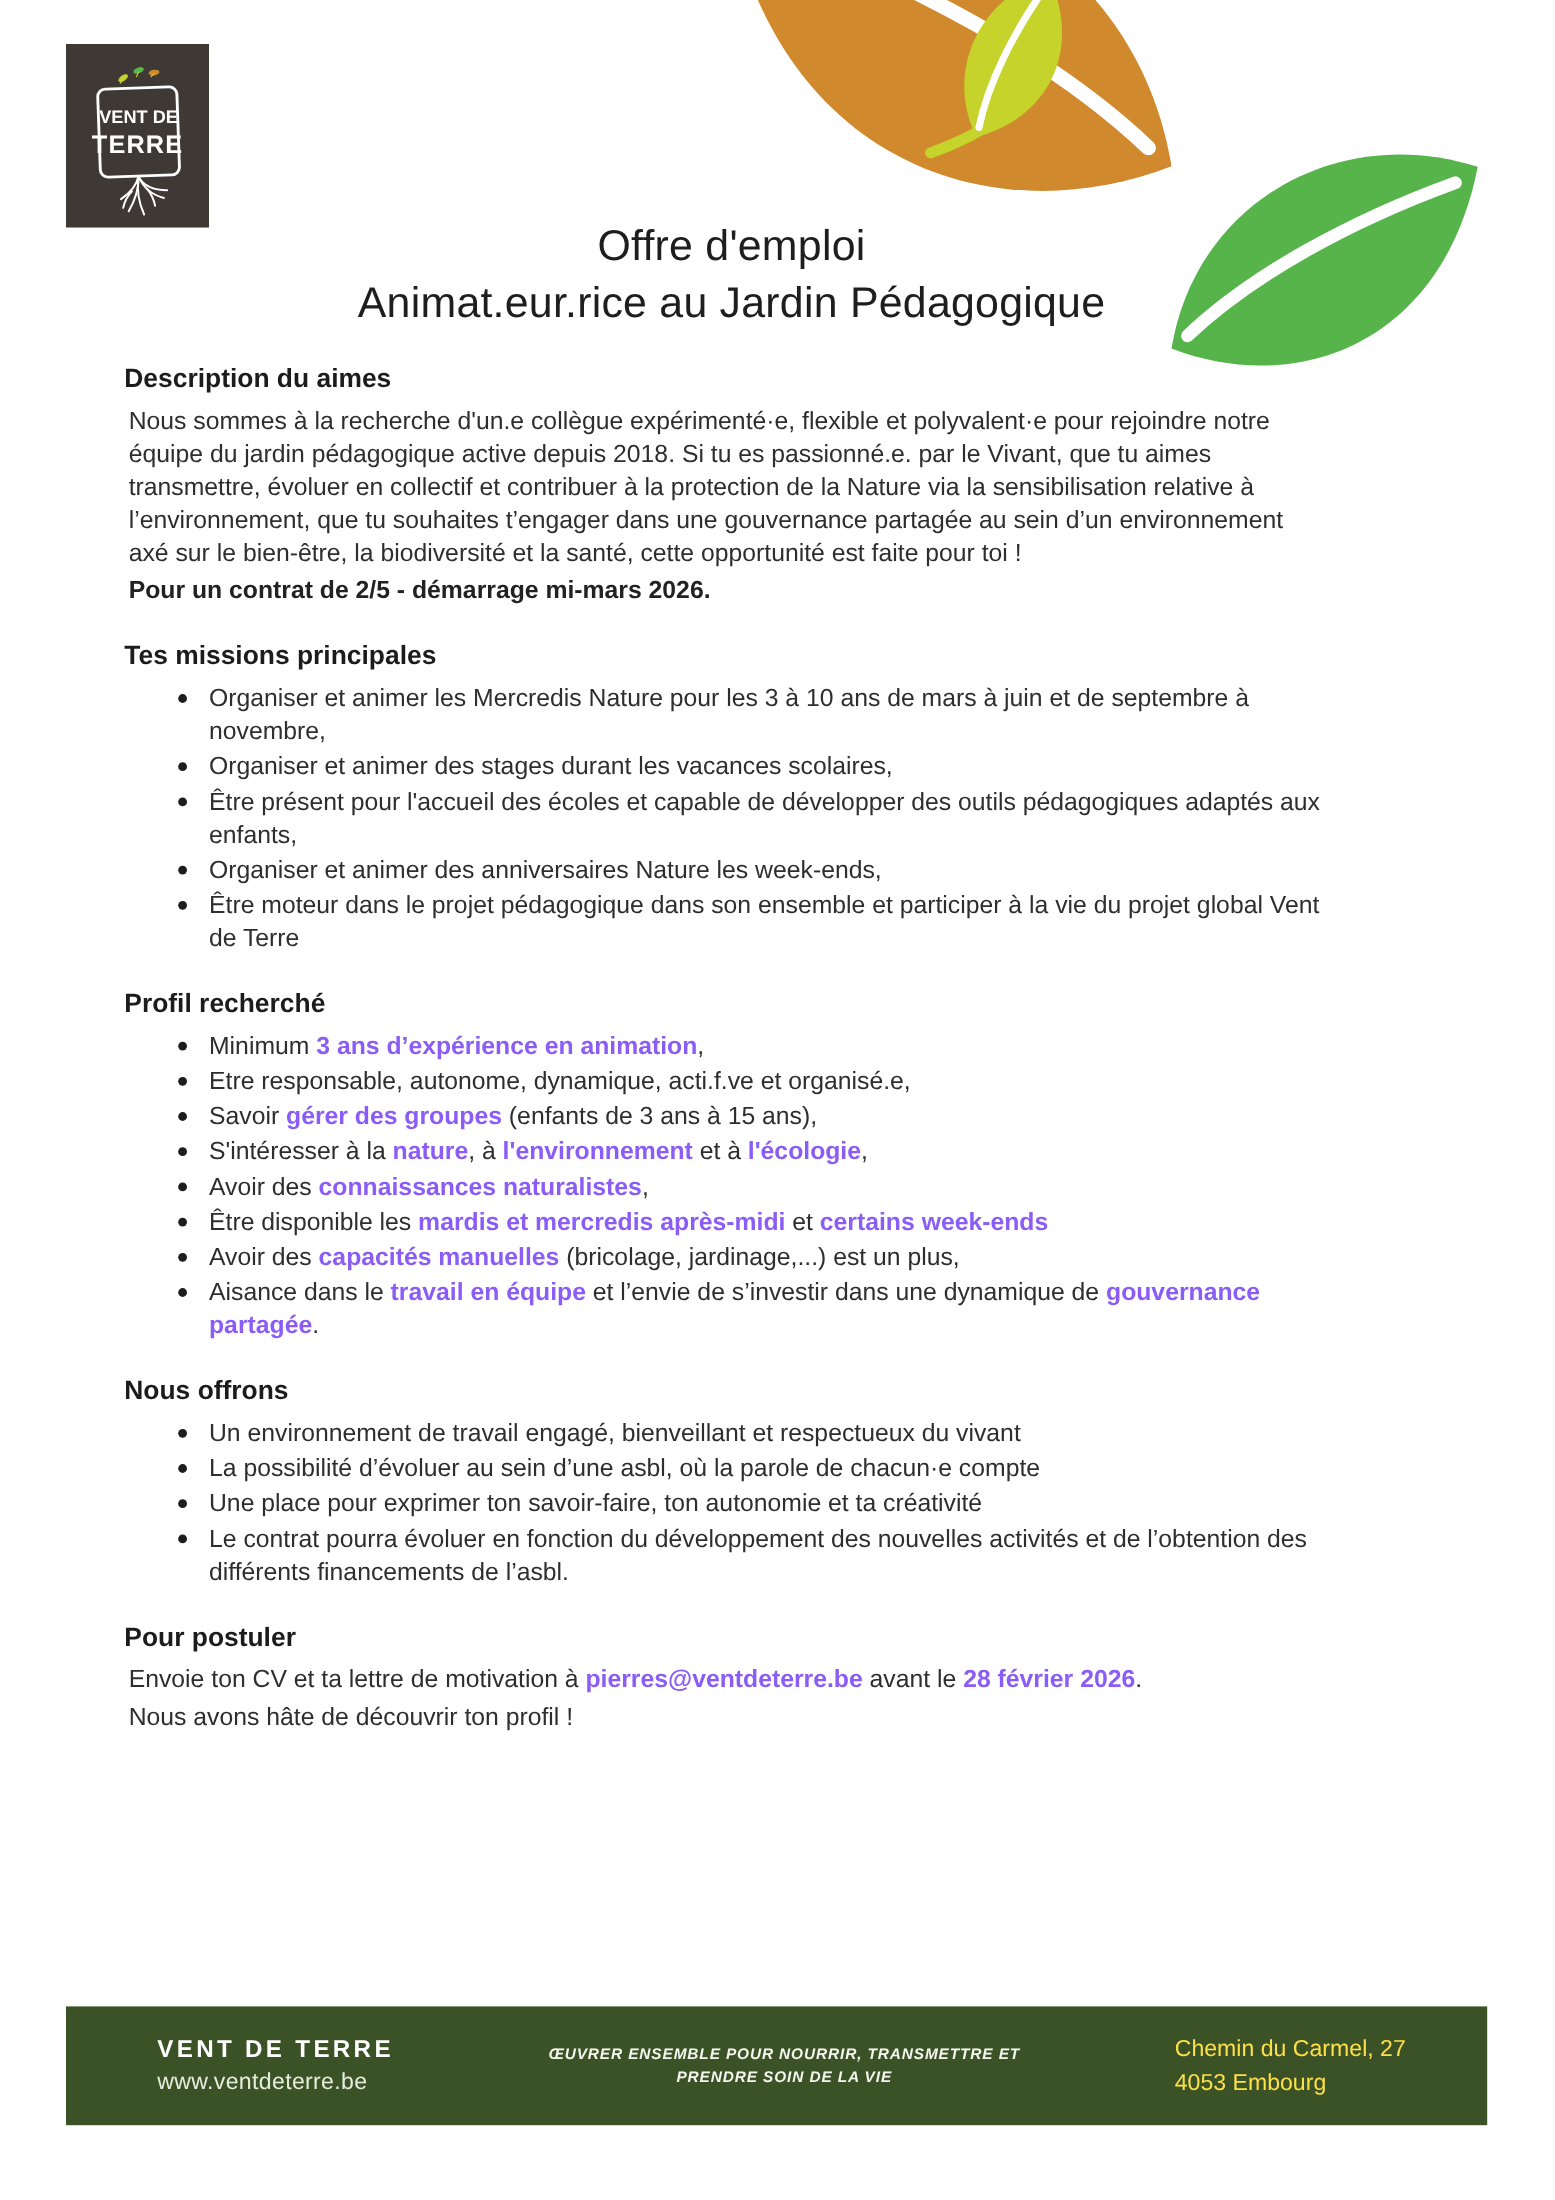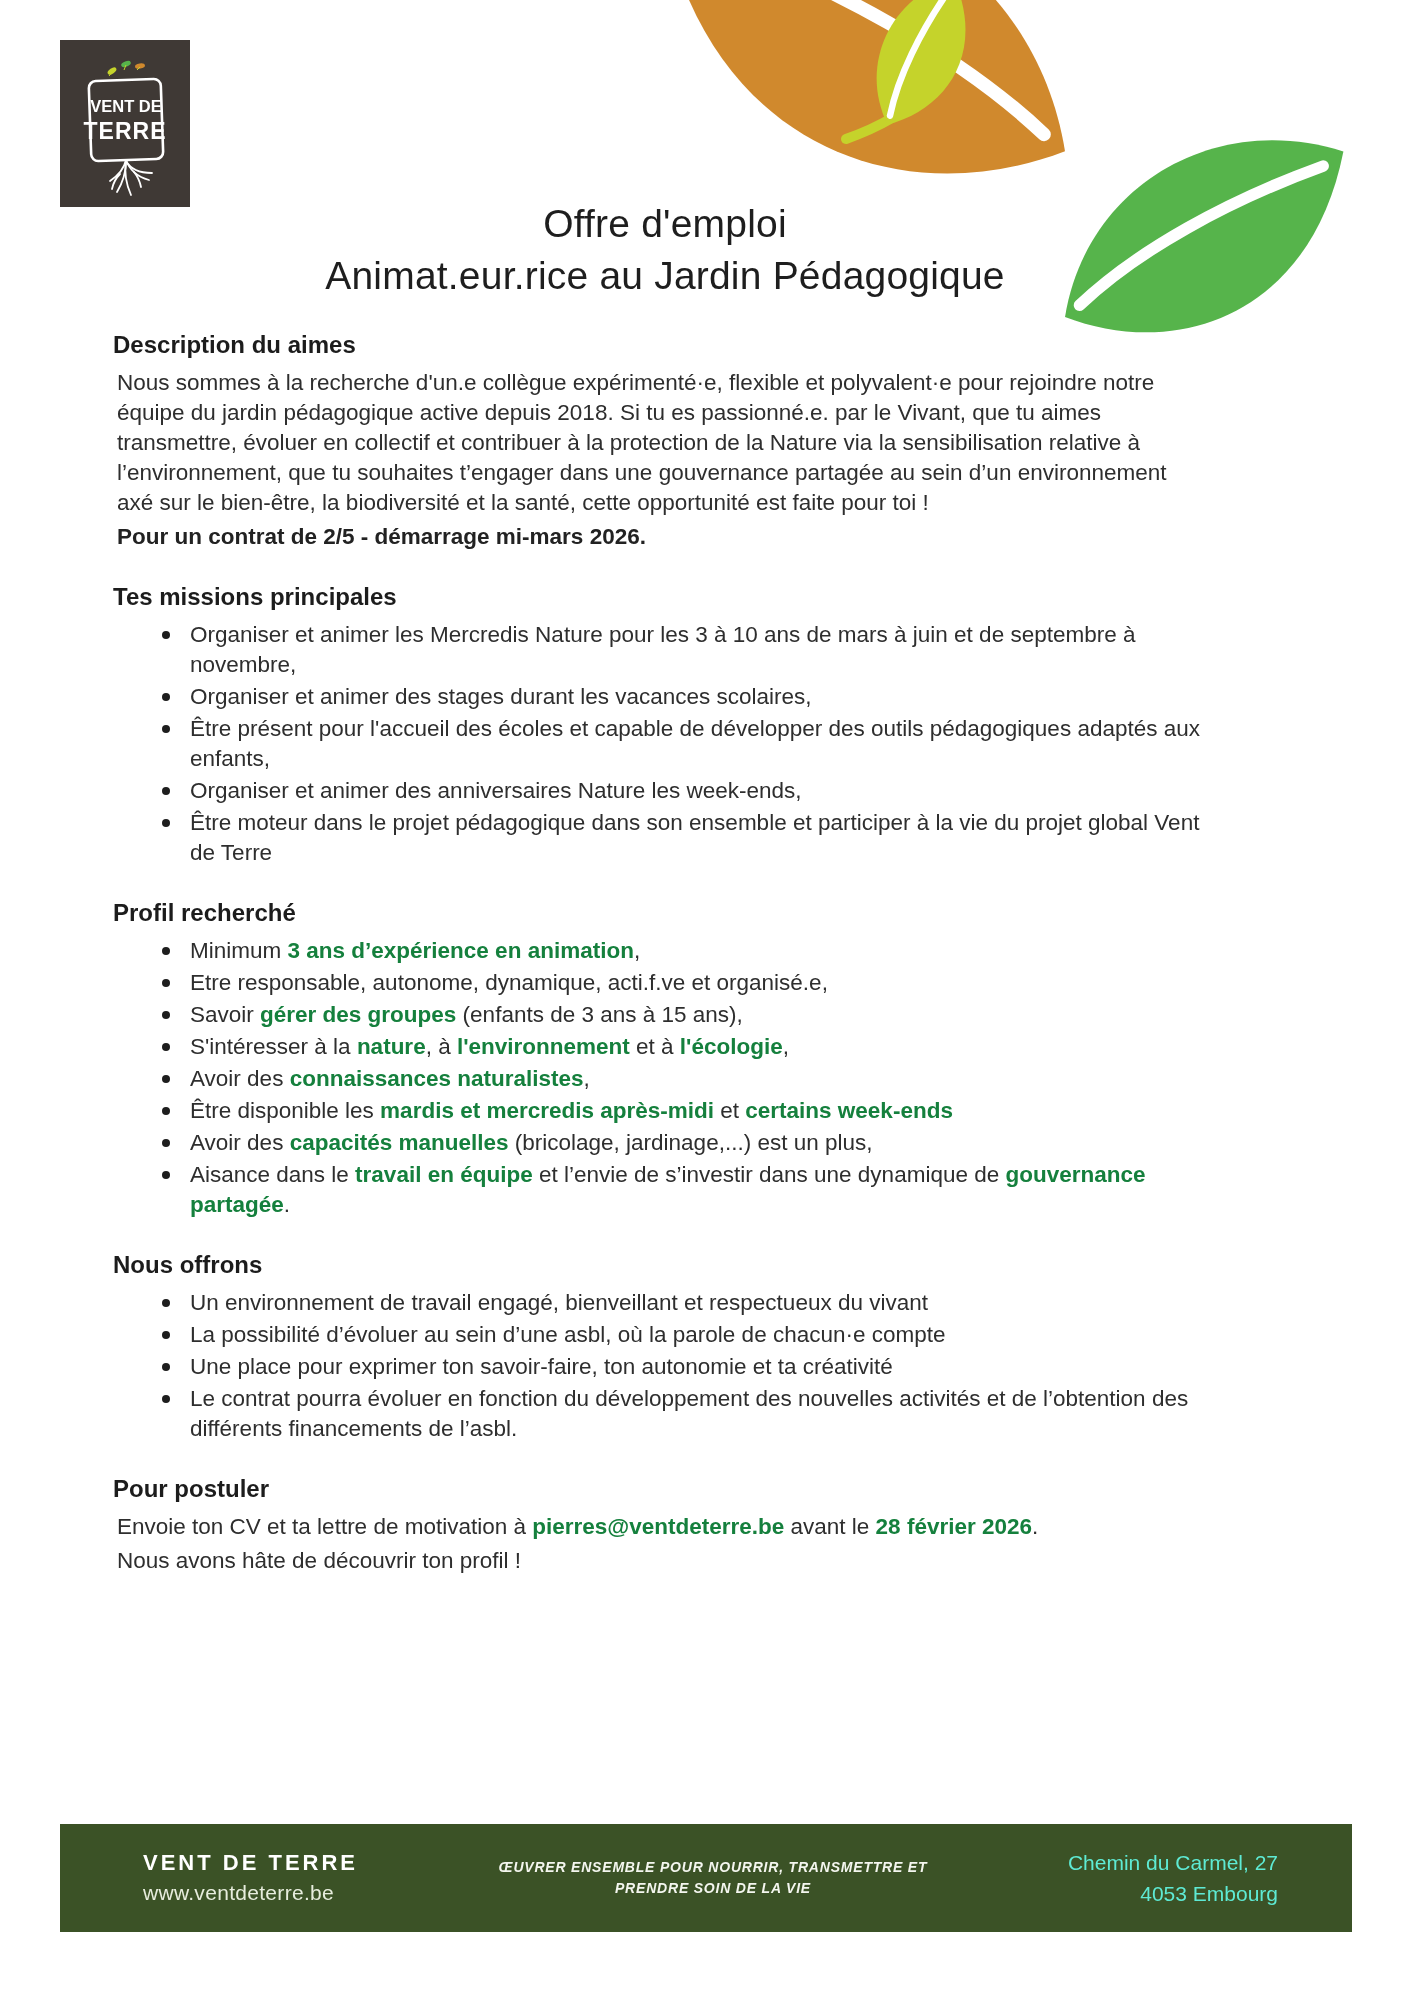--- a/index.html
+++ b/index.html
@@ -14,31 +14,31 @@
          font-weight:normal;font-size:39px;line-height:52px;color:#1e1e1e;letter-spacing:0.2px;}
   
   .content{position:absolute;top:330px;left:113px;width:1092px;}
   h2{font-size:24px;line-height:30px;font-weight:bold;color:#1c1c1c;margin:30px 0 8px 0;}
   .content > section:first-child h2{margin-top:0;}
   p{margin:4px;font-size:22.5px;line-height:30px;}
   .bold-line{font-weight:bold;color:#222;}
   ul{list-style:none;margin:4px 0 0 0;padding:0 0 0 47px;}
   li{position:relative;padding-left:30px;font-size:22.5px;line-height:30px;margin:0 0 2px 0;}
   li::before{content:"";position:absolute;left:2px;top:11px;width:8px;height:8px;border-radius:50%;background:#1d1d1d;}
-  strong{font-weight:bold;color:#15803d;}
+  strong{font-weight:bold;color:#8b5cf6;}
   
   .footer{position:absolute;left:60px;top:1814px;width:1292px;height:108px;background:#3B5226;
           display:flex;align-items:center;justify-content:space-between;box-sizing:border-box;
           padding:0 74px 0 83px;margin-top:10px;}
   .footer-brand{color:#ffffff;}
   .footer-brand .name{font-size:22px;font-weight:bold;letter-spacing:3px;line-height:30px;}
   .footer-brand .url{font-size:21px;color:#E7EDDD;line-height:30px;letter-spacing:0.3px;}
   .footer-tagline{flex:1;text-align:center;color:#F4F6EF;font-size:14px;font-weight:bold;
                   font-style:italic;letter-spacing:0.8px;line-height:21px;margin:0 20px;}
-  .footer-address{color:#5eead4;font-size:21px;line-height:31px;text-align:right;}
+  .footer-address{color:#fde047;font-size:21px;line-height:31px;text-align:left;}
 </style>
 </head>
 <body>
 
 <div class="page">
 
   <svg class="leaves" viewBox="0 0 1414 360" aria-hidden="true">
     <defs>
       <path id="leafShape" d="M 8 8 C 95 -20 185 30 200 122 C 122 152 30 120 8 8 Z"></path>
       <path id="leafVein" d="M 22 18 C 88 42 150 76 190 114" fill="none" stroke="#ffffff" stroke-linecap="round"></path>

